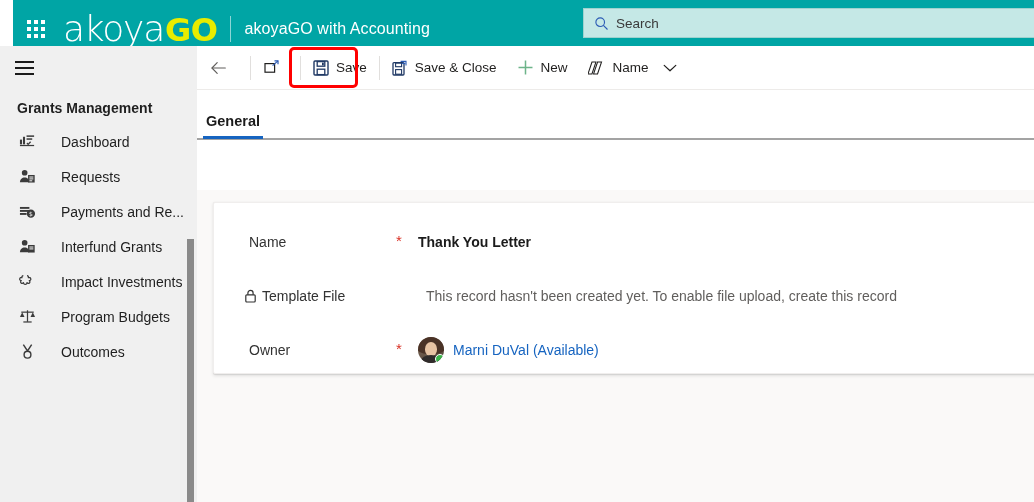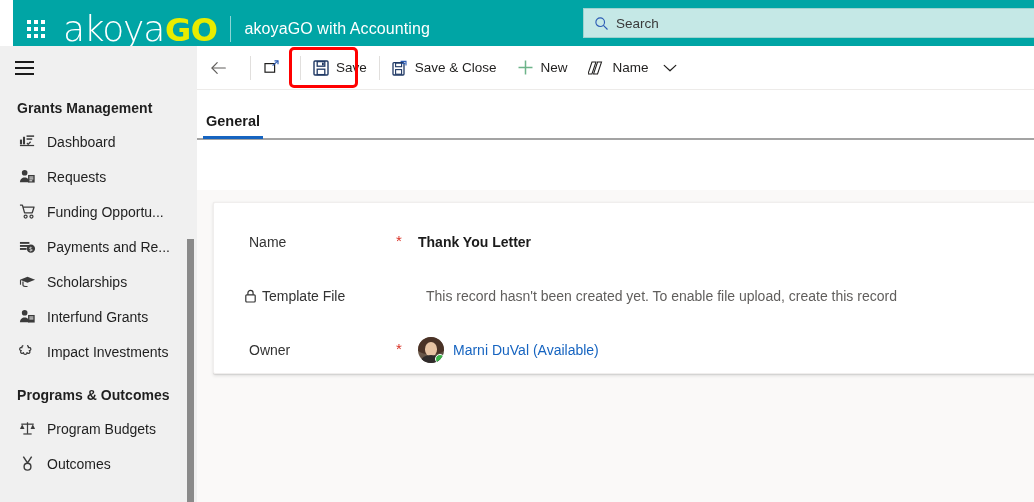--- a/index.html
+++ b/index.html
@@ -95,20 +95,21 @@
     font-weight: 700;
     color: #1f1f1f;
     letter-spacing: .05px;
   }
   .nav-item {
     height: 35px;
     display: flex; align-items: center;
     padding-left: 17px;
     cursor: pointer;
     color: #1f1f1f;
+    gap: 14px;
   }
   .nav-item .nicon {
     flex: 0 0 auto;
     width: 20px; height: 20px;
     display: flex; align-items: center; justify-content: center;
     margin-right: 10px;
     color: #3b3b3b;
   }
   .nav-item .nlabel {
     font-size: 14px;
@@ -338,54 +339,34 @@
         <path d="M1 15c0-3 2.3-5 5-5s5 2 5 5z" fill="#3b3b3b"></path>
         <rect x="9.6" y="7.4" width="7" height="8" fill="#3b3b3b"></rect>
         <rect x="11" y="9" width="4.2" height="1.1" fill="#f0f0f0"></rect>
         <rect x="11" y="11" width="4.2" height="1.1" fill="#f0f0f0"></rect>
         <rect x="11" y="13" width="3" height="1.1" fill="#f0f0f0"></rect>
       </svg>
     </span>
     <span class="nlabel">Requests</span>
   </div>
 
-  <div class="nav-item">
-    <span class="nicon">
-      <svg width="17" height="17" viewBox="0 0 18 18">
-        <path d="M1 2.2h2.6l2.3 8.2h8.1l1.9-6H4.6" fill="none" stroke="#3b3b3b" stroke-width="1.4" stroke-linejoin="round"></path>
-        <circle cx="7" cy="14.4" r="1.6" fill="none" stroke="#3b3b3b" stroke-width="1.3"></circle>
-        <circle cx="13.2" cy="14.4" r="1.6" fill="none" stroke="#3b3b3b" stroke-width="1.3"></circle>
-      </svg>
-    </span>
-    <span class="nlabel">Funding Opportu...</span>
-  </div>
 
   <div class="nav-item">
     <span class="nicon">
       <svg width="17" height="17" viewBox="0 0 18 18">
         <rect x="1" y="4.2" width="10" height="2" fill="#3b3b3b"></rect>
         <rect x="1" y="7.4" width="10" height="2" fill="#3b3b3b"></rect>
         <rect x="1" y="10.6" width="7" height="2" fill="#3b3b3b"></rect>
         <circle cx="12.6" cy="11.3" r="4.4" fill="#3b3b3b"></circle>
         <text x="12.6" y="14" font-size="6.4" fill="#f0f0f0" text-anchor="middle" font-family="DejaVu Sans, sans-serif">$</text>
       </svg>
     </span>
     <span class="nlabel">Payments and Re...</span>
   </div>
 
-  <div class="nav-item">
-    <span class="nicon">
-      <svg width="17" height="17" viewBox="0 0 18 18">
-        <path d="M1 7.2L9 4l8 3.2-8 3.2z" fill="#3b3b3b"></path>
-        <path d="M4.2 9v3.6c0 .9 2.2 1.7 4.8 1.7" fill="none" stroke="#3b3b3b" stroke-width="1.3"></path>
-        <line x1="1.6" y1="7.5" x2="1.6" y2="12.4" stroke="#3b3b3b" stroke-width="1.2"></line>
-      </svg>
-    </span>
-    <span class="nlabel">Scholarships</span>
-  </div>
 
   <div class="nav-item">
     <span class="nicon">
       <svg width="17" height="17" viewBox="0 0 18 18">
         <circle cx="6" cy="5" r="3" fill="#3b3b3b"></circle>
         <path d="M1 15c0-3 2.3-5 5-5s5 2 5 5z" fill="#3b3b3b"></path>
         <rect x="9.6" y="7.4" width="7" height="8" fill="#3b3b3b"></rect>
         <rect x="11" y="9" width="4.2" height="1.1" fill="#f0f0f0"></rect>
         <rect x="11" y="11" width="4.2" height="1.1" fill="#f0f0f0"></rect>
       </svg>
@@ -395,21 +376,20 @@
 
   <div class="nav-item">
     <span class="nicon">
       <svg width="18" height="18" viewBox="0 0 18 18">
         <path d="M9 1.6c1.3 0 2 1.4 1.5 2.4 1-.5 2.5 0 2.8 1.2.3 1.2-.8 2.1-1.8 2 .9.6 1.1 2 .2 2.8-.9.8-2.2.4-2.7-.5.1 1.1-.8 2.1-2 2.1s-2.1-1-2-2.1c-.5.9-1.8 1.3-2.7.5-.9-.8-.7-2.2.2-2.8-1 .1-2.1-.8-1.8-2C.8 4 2.3 3.5 3.3 4 2.8 3 3.5 1.6 4.8 1.6" transform="translate(1.1 1.2) scale(0.88)" fill="none" stroke="#3b3b3b" stroke-width="1.4" stroke-linejoin="round"></path>
       </svg>
     </span>
     <span class="nlabel">Impact Investments</span>
   </div>
 
-  <div class="nav-group-title" style="padding-top:18px;">Programs &amp; Outcomes</div>
 
   <div class="nav-item">
     <span class="nicon">
       <svg width="17" height="17" viewBox="0 0 18 18">
         <line x1="9" y1="2.4" x2="9" y2="14.6" stroke="#3b3b3b" stroke-width="1.3"></line>
         <line x1="2.4" y1="4.4" x2="15.6" y2="4.4" stroke="#3b3b3b" stroke-width="1.3"></line>
         <line x1="4.6" y1="14.8" x2="13.4" y2="14.8" stroke="#3b3b3b" stroke-width="1.3"></line>
         <path d="M1 9.4l2.4-5 2.4 5z" fill="#3b3b3b"></path>
         <path d="M12.2 9.4l2.4-5 2.4 5z" fill="#3b3b3b"></path>
       </svg>

